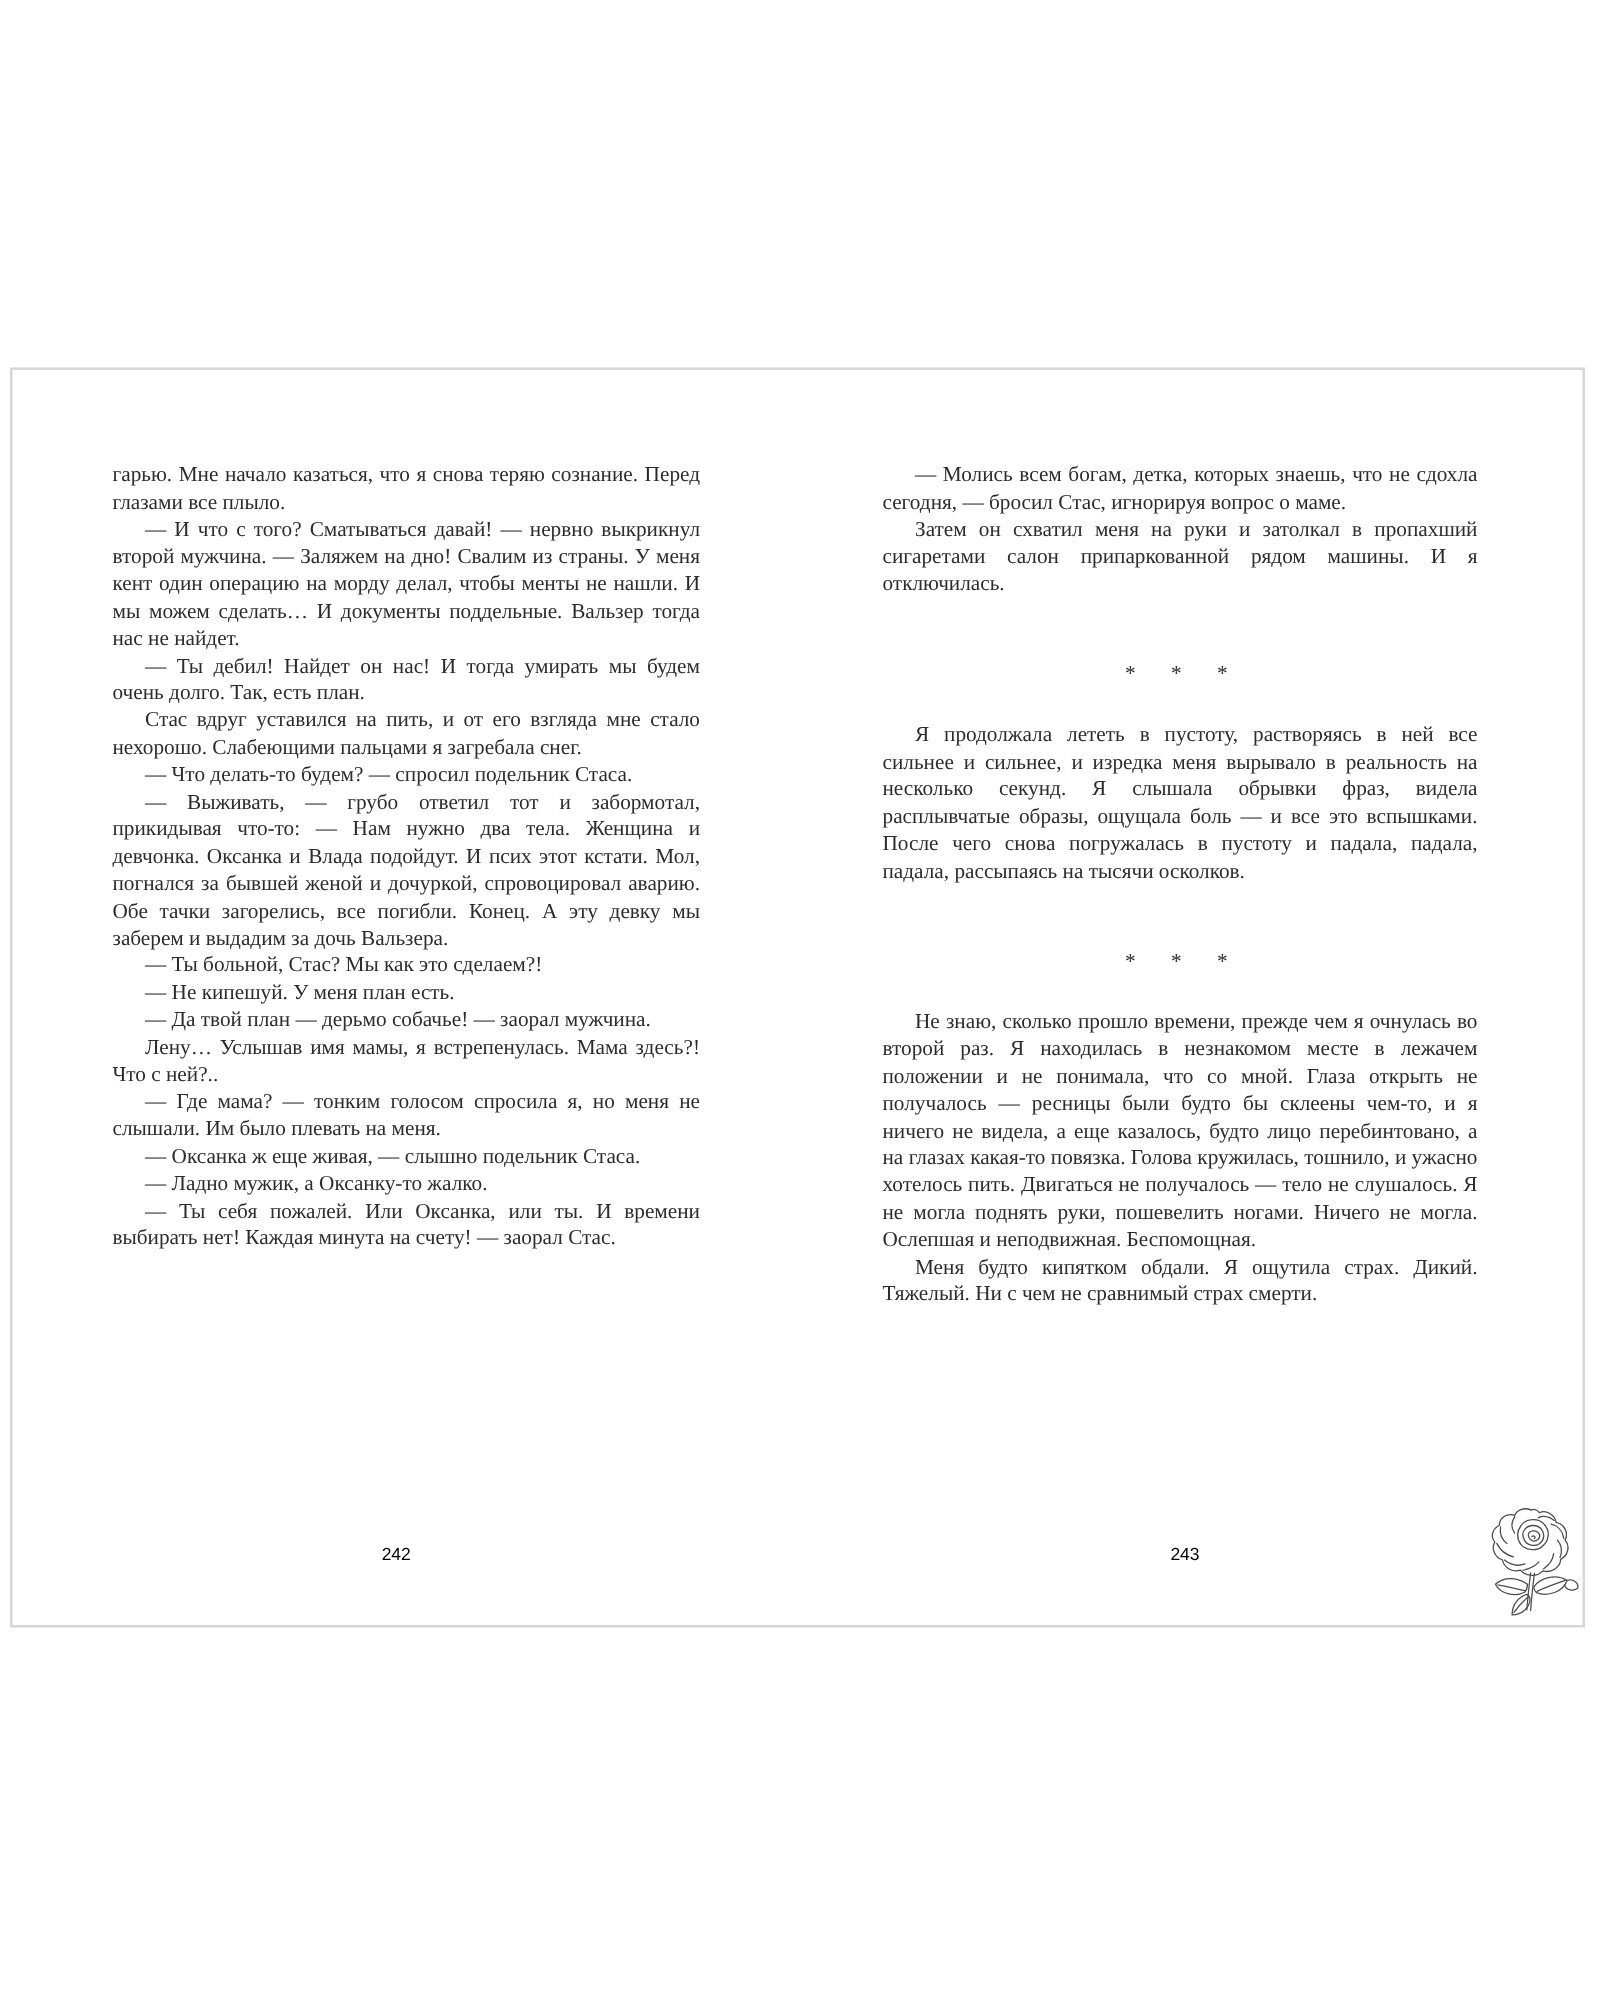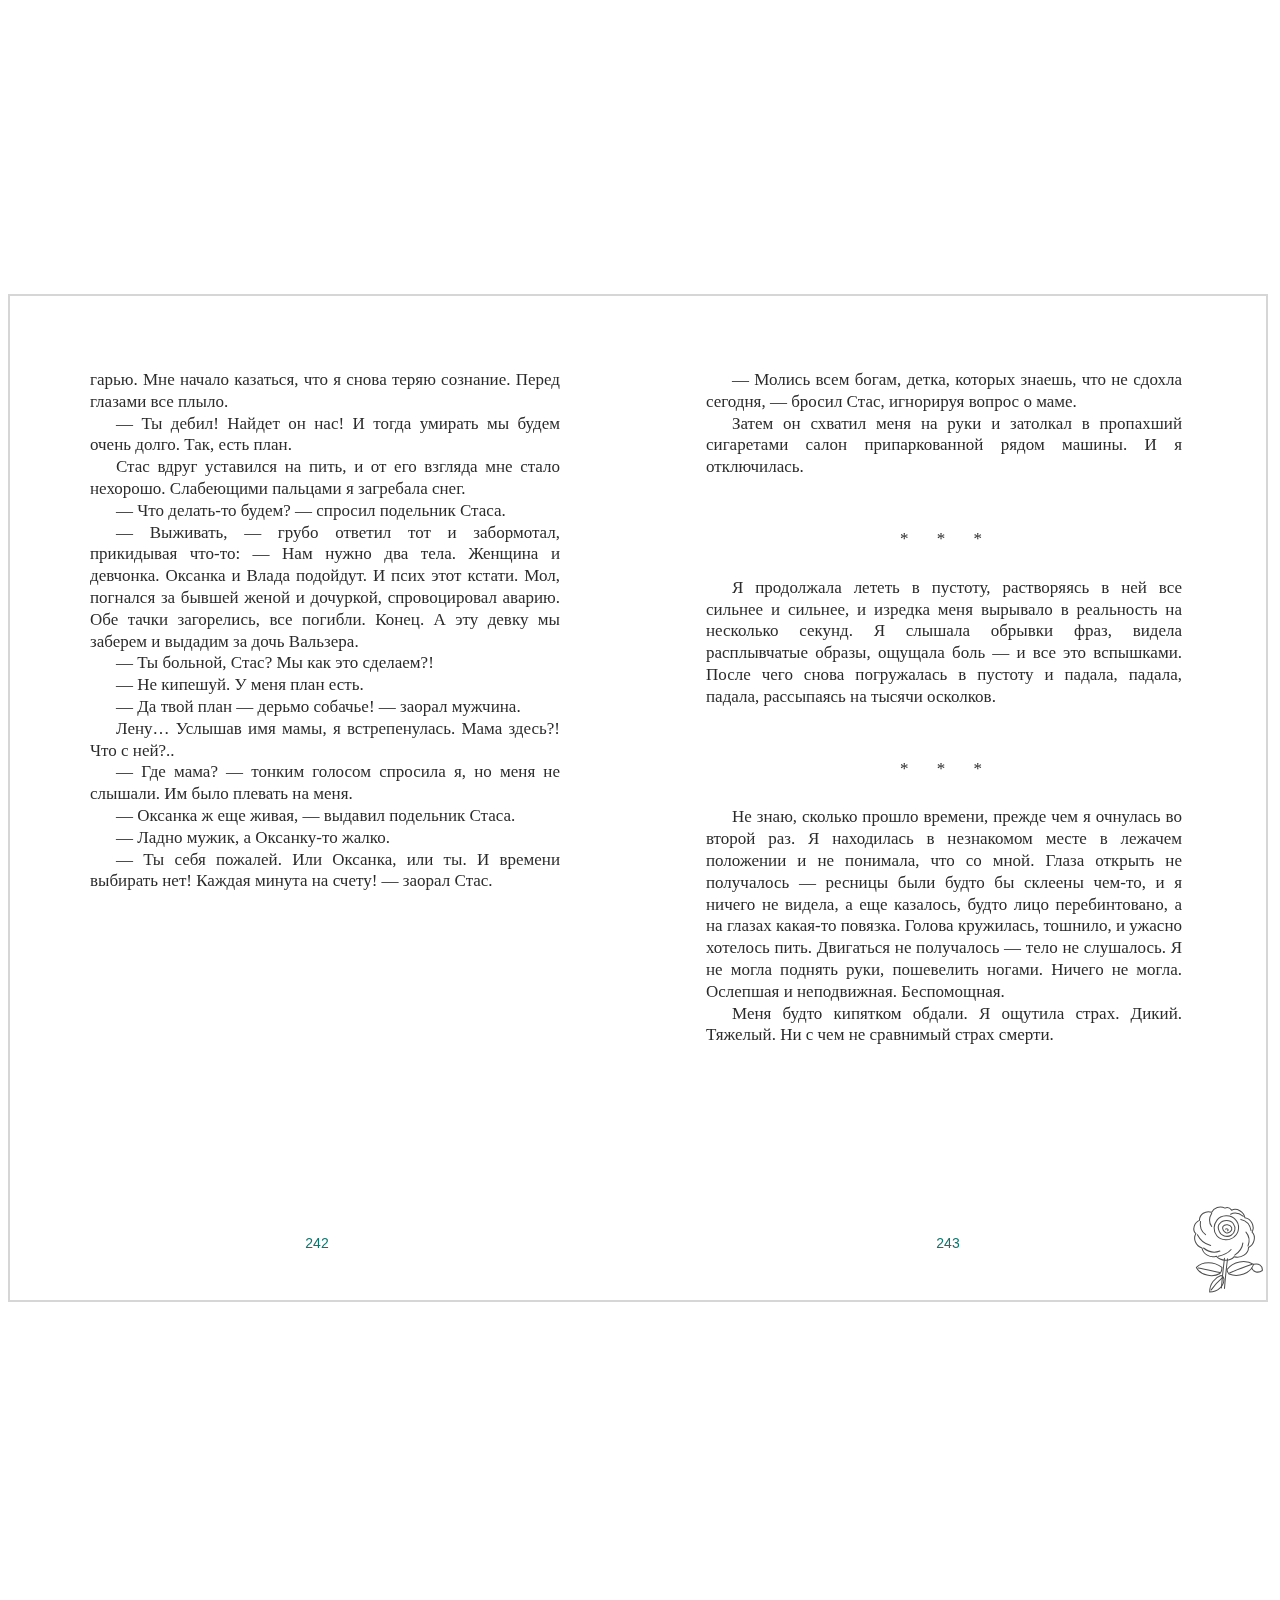--- a/index.html
+++ b/index.html
@@ -46,50 +46,51 @@
     margin: 50px 0 27px 6px;
     font-size: 17px;
     color: #2b2b2b;
   }
   .pagenum {
     position: absolute;
     top: 939px;
     width: 470px;
     text-align: center;
     font-size: 14px;
-    color: #0f766e;
+    color: #000000;
     font-family: "Liberation Sans", "DejaVu Sans", sans-serif;
   }
   .pagenum-left  { left: 72px; }
   .pagenum-right { left: 700px; width: 476px; }
   .rose {
     position: absolute;
     left: 1176px;
     top: 906px;
     width: 78px;
     height: 92px;
   }
 </style>
 </head>
 <body>
 
 <div class="page-box">
 
   <div class="col col-left">
     <p class="noindent">гарью. Мне начало казаться, что я снова теряю сознание. Перед глазами все плыло.</p>
+    <p>— И что с того? Сматываться давай! — нервно выкрикнул второй мужчина. — Заляжем на дно! Свалим из страны. У меня кент один операцию на морду делал, чтобы менты не нашли. И мы можем сделать… И документы поддельные. Вальзер тогда нас не найдет.</p>
     <p>— Ты дебил! Найдет он нас! И тогда умирать мы будем очень долго. Так, есть план.</p>
     <p>Стас вдруг уставился на пить, и от его взгляда мне стало нехорошо. Слабеющими пальцами я загребала снег.</p>
     <p>— Что делать-то будем? — спросил подельник Стаса.</p>
     <p>— Выживать, — грубо ответил тот и забормотал, прикидывая что-то: — Нам нужно два тела. Женщина и девчонка. Оксанка и Влада подойдут. И псих этот кстати. Мол, погнался за бывшей женой и дочуркой, спровоцировал аварию. Обе тачки загорелись, все погибли. Конец. А эту девку мы заберем и выдадим за дочь Вальзера.</p>
     <p>— Ты больной, Стас? Мы как это сделаем?!</p>
     <p>— Не кипешуй. У меня план есть.</p>
     <p>— Да твой план — дерьмо собачье! — заорал мужчина.</p>
     <p>Лену… Услышав имя мамы, я встрепенулась. Мама здесь?! Что с ней?..</p>
     <p>— Где мама? — тонким голосом спросила я, но меня не слышали. Им было плевать на меня.</p>
-    <p>— Оксанка ж еще живая, — выдавил подельник Стаса.</p>
+    <p>— Оксанка ж еще живая, — слышно подельник Стаса.</p>
     <p>— Ладно мужик, а Оксанку-то жалко.</p>
     <p>— Ты себя пожалей. Или Оксанка, или ты. И времени выбирать нет! Каждая минута на счету! — заорал Стас.</p>
   </div>
 
   <div class="col col-right">
     <p>— Молись всем богам, детка, которых знаешь, что не сдохла сегодня, — бросил Стас, игнорируя вопрос о маме.</p>
     <p>Затем он схватил меня на руки и затолкал в пропахший сигаретами салон припаркованной рядом машины. И я отключилась.</p>
     <div class="sep">* * *</div>
     <p>Я продолжала лететь в пустоту, растворяясь в ней все сильнее и сильнее, и изредка меня вырывало в реальность на несколько секунд. Я слышала обрывки фраз, видела расплывчатые образы, ощущала боль — и все это вспышками. После чего снова погружалась в пустоту и падала, падала, падала, рассыпаясь на тысячи осколков.</p>
     <div class="sep">* * *</div>

